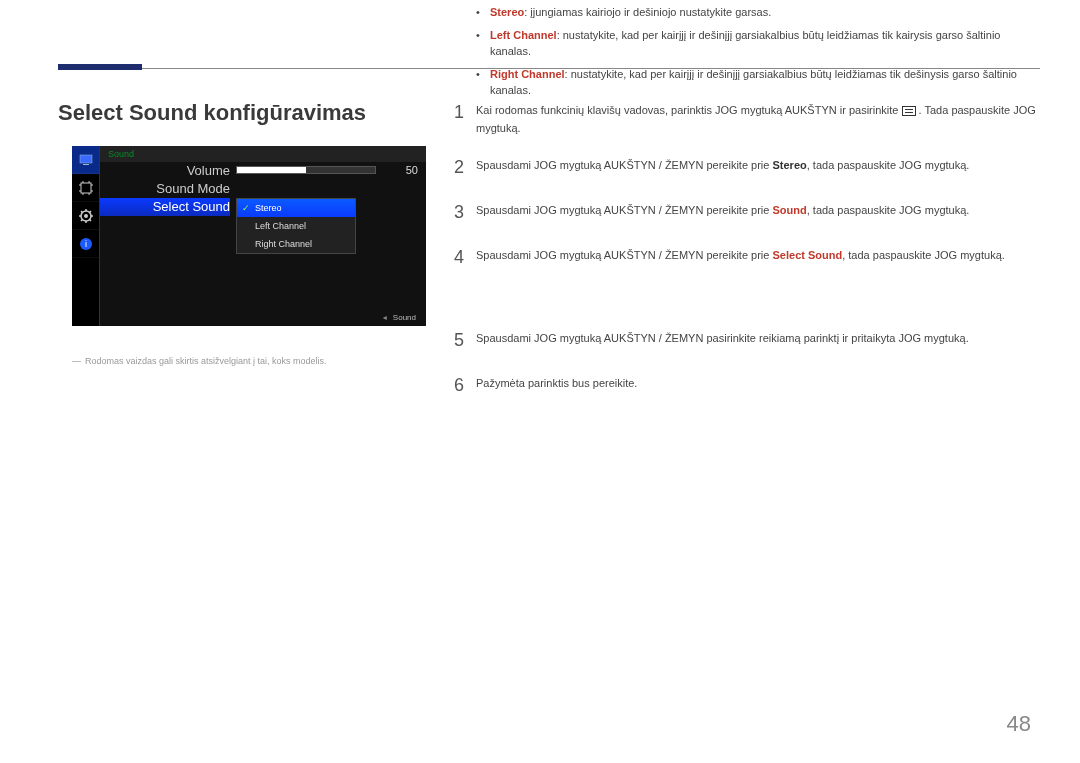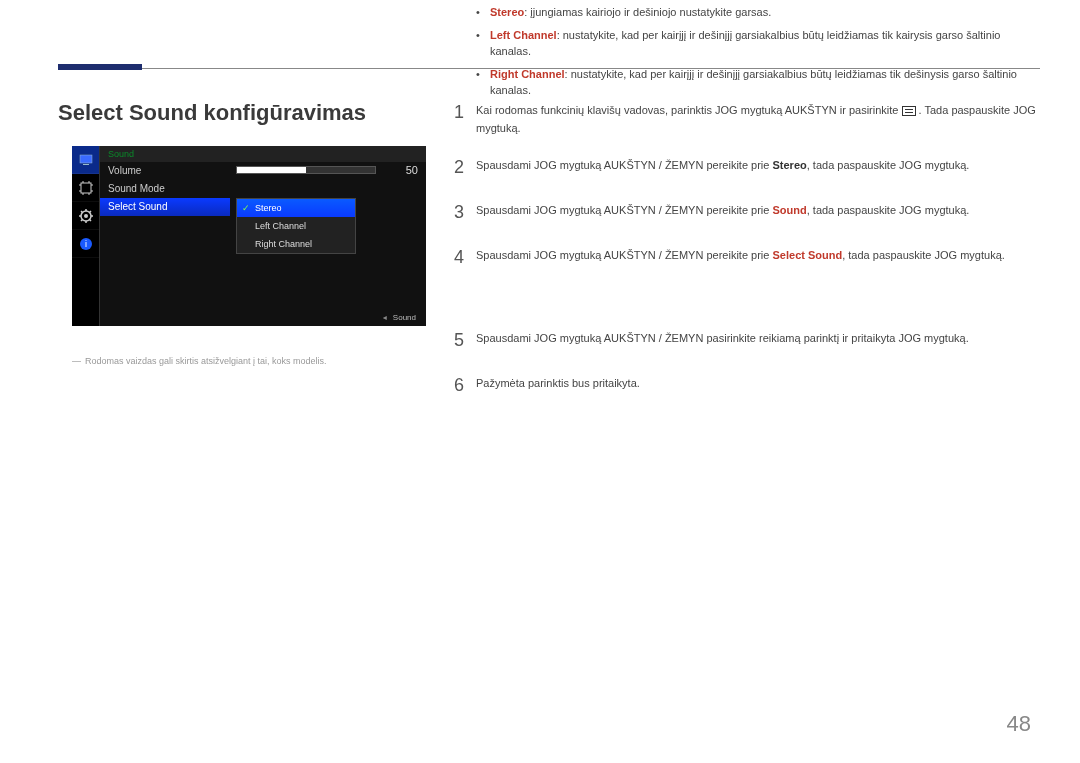--- a/index.html
+++ b/index.html
@@ -75,21 +75,22 @@
 .osd-col-left {
   width: 130px;
   display: flex;
   flex-direction: column;
 }
 .osd-row {
   height: 18px;
   line-height: 18px;
   padding-left: 8px;
   color: #ccc;
-  font-size: 10px;
+  font-size: 13px;
+  text-align: right;
 }
 .osd-row-sel {
   background: linear-gradient(#0a3aff, #0a2abf);
   color: #fff;
 }
 .osd-col-right {
   flex: 1;
   position: relative;
 }
 .osd-slider {
@@ -329,17 +330,17 @@
   </div>
 </div>
 
 <div class="steps" style="top:326px">
   <div class="step">
     <div class="step-num">5</div>
     <div class="step-body">Spausdami JOG mygtuką AUKŠTYN / ŽEMYN pasirinkite reikiamą parinktį ir pritaikyta JOG mygtuką.</div>
   </div>
   <div class="step">
     <div class="step-num">6</div>
-    <div class="step-body">Pažymėta parinktis bus pritaikyta.</div>
+    <div class="step-body">Pažymėta parinktis bus pereikite.</div>
   </div>
 </div>
 
 <div class="page-num">48</div>
 
 </body></html>

